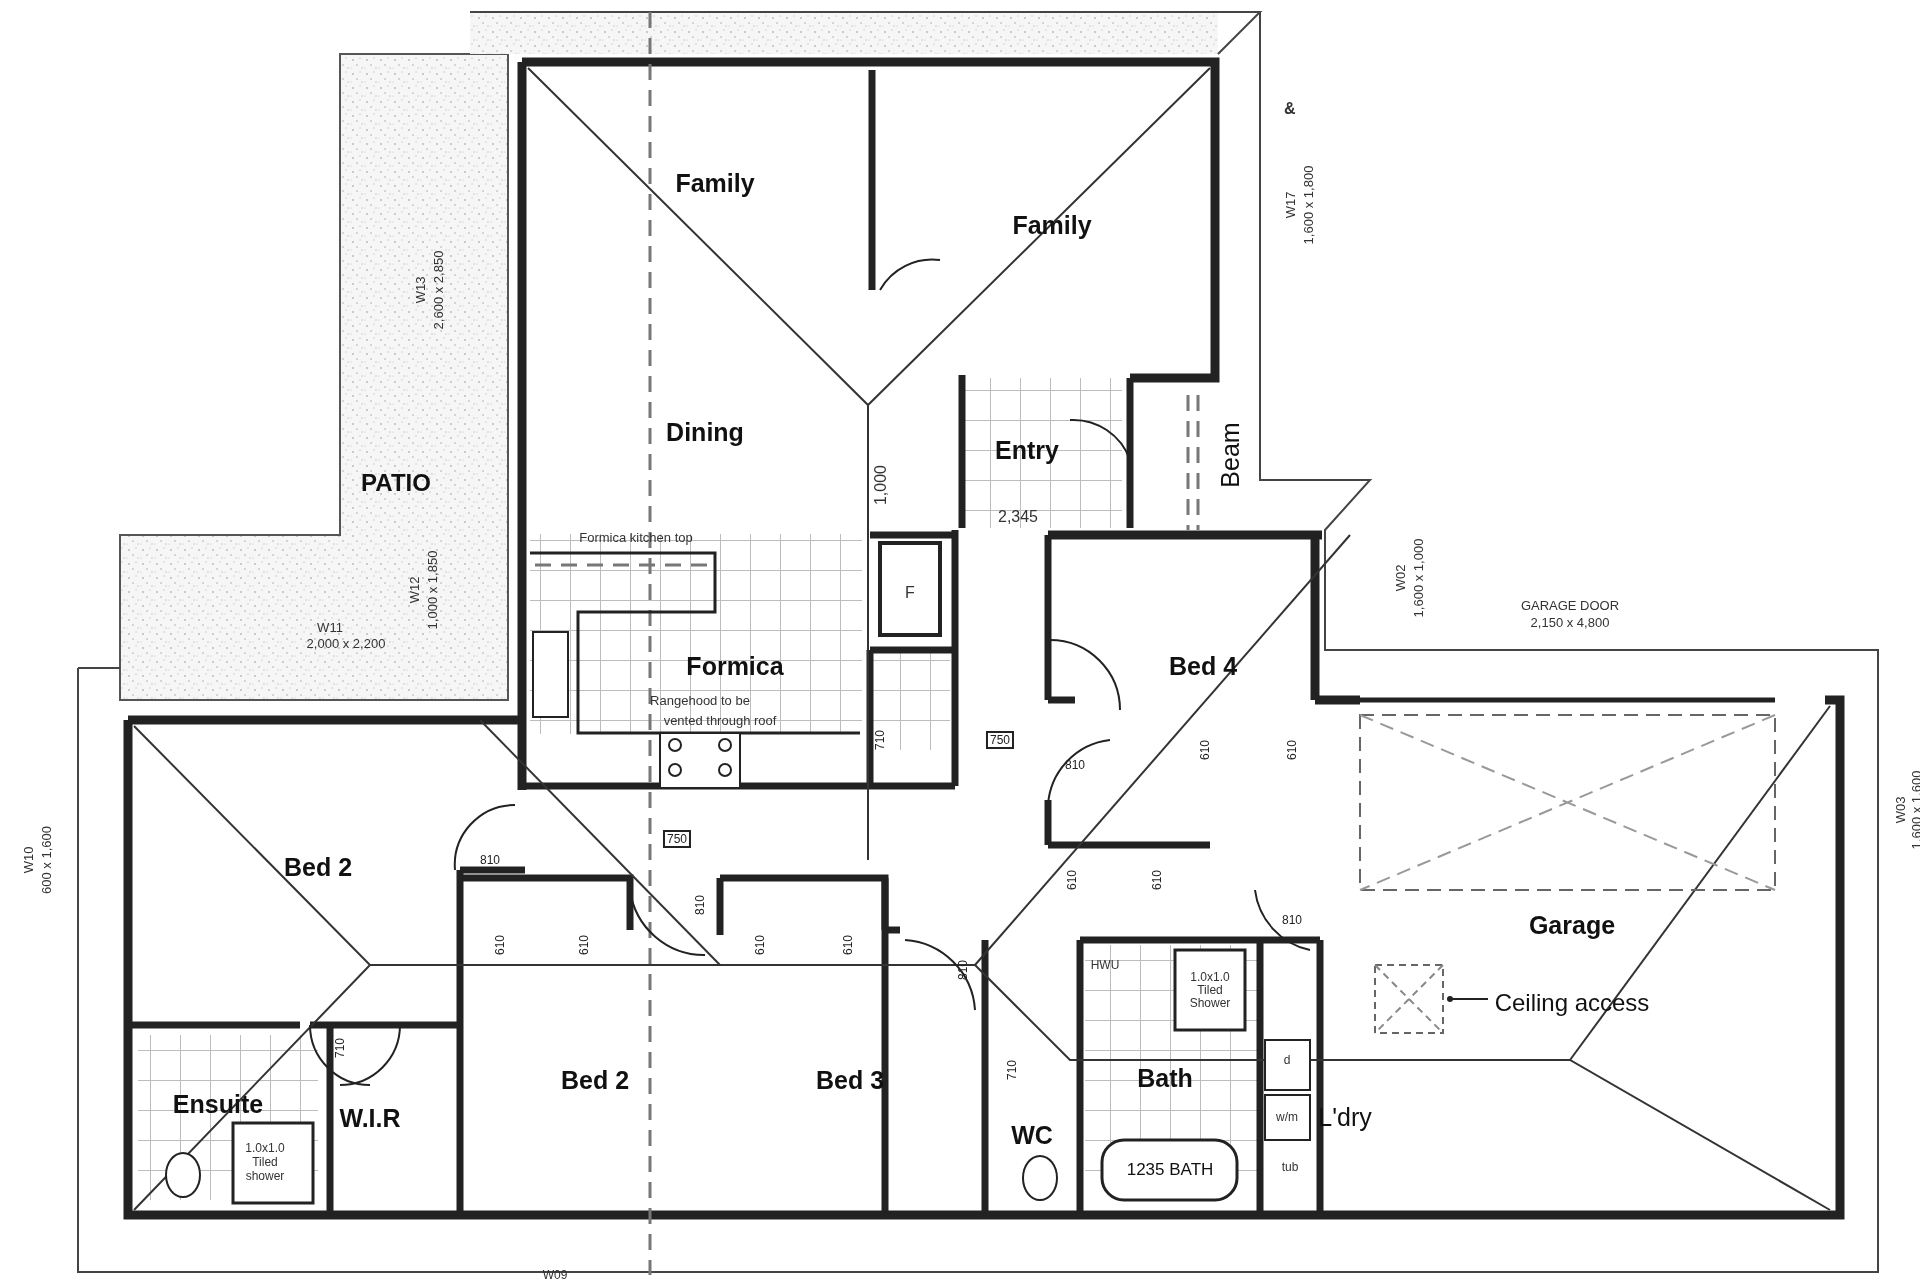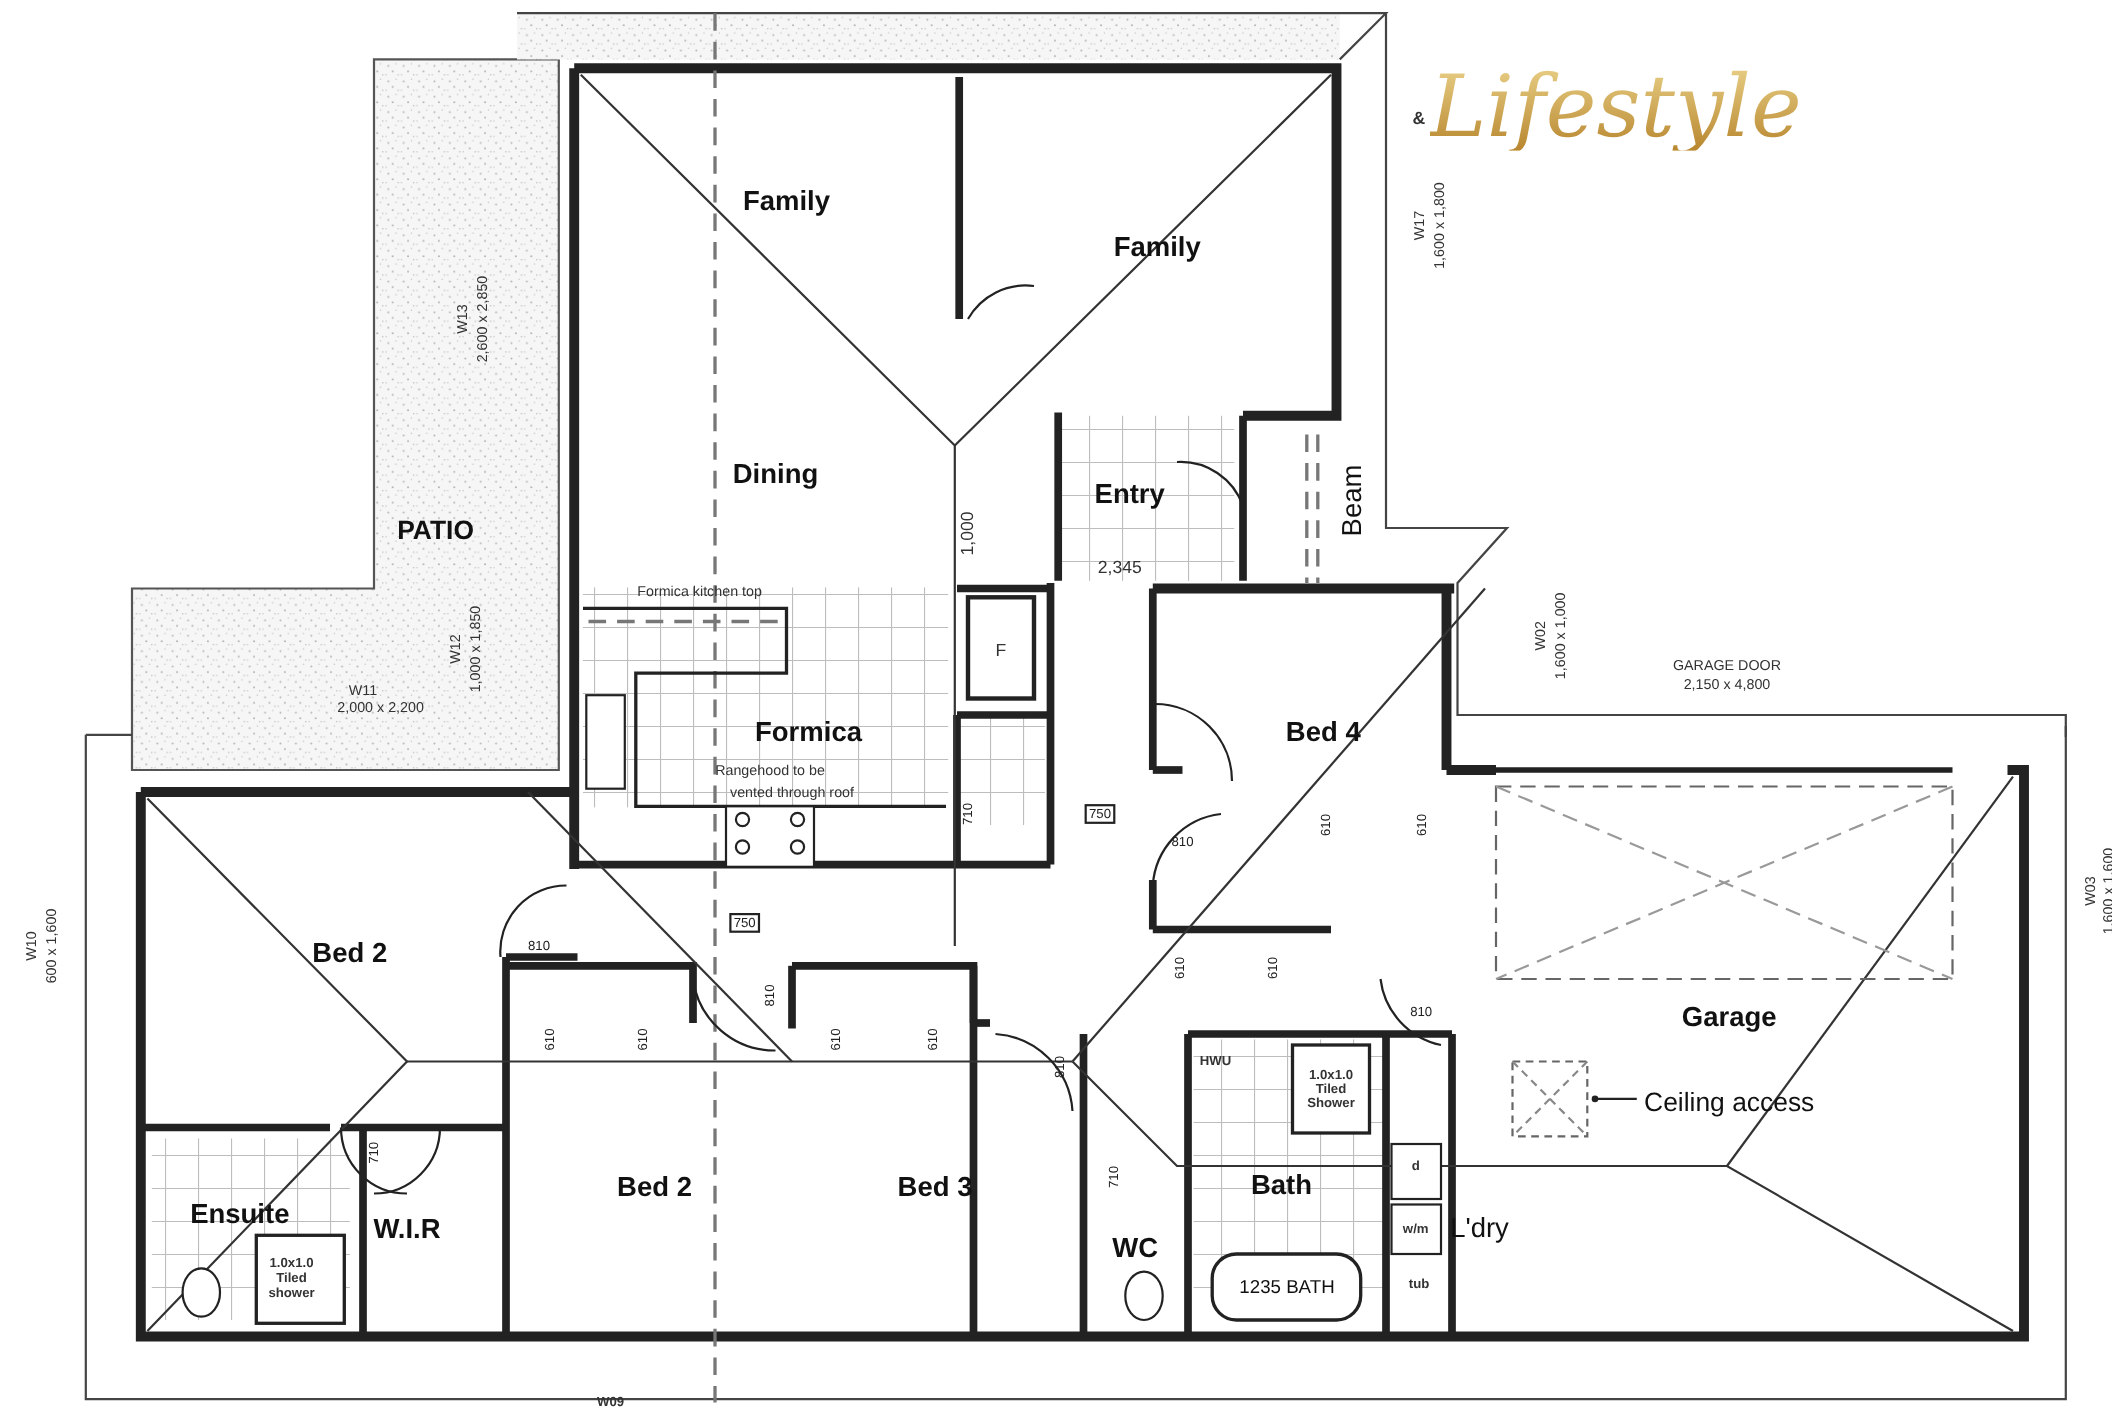--- a/index.html
+++ b/index.html
@@ -1,21 +1,21 @@
 <!DOCTYPE html>
 <html><head>
 <meta charset="utf-8">
 <style>
   html,body{margin:0;padding:0;background:#fff;}
   body{width:1920px;height:1280px;position:relative;overflow:hidden;font-family:"Liberation Sans",sans-serif;color:#111;}
   svg.plan{position:absolute;left:0;top:0;width:1920px;height:1280px;}
   .lbl{position:absolute;font-family:"Liberation Sans",sans-serif;font-weight:bold;color:#111;white-space:nowrap;transform:translate(-50%,-50%);}
   .room{font-size:25px;}
   .small{font-size:13px;font-weight:normal;color:#333;text-align:center;line-height:15px;}
-  .tiny{font-size:12px;font-weight:bold;color:#333;text-align:left;line-height:13px;}
+  .tiny{font-size:12px;font-weight:normal;color:#333;text-align:left;line-height:13px;}
   .vert{transform:translate(-50%,-50%) rotate(-90deg);}
   .door{font-size:12px;font-weight:normal;color:#222;}
   .logo{position:absolute;left:1280px;top:48px;height:100px;display:flex;align-items:center;}
   .logo-home{font-family:"Liberation Sans",sans-serif;font-weight:bold;font-size:82px;letter-spacing:1px;color:#111;line-height:1;}
   .logo-amp{font-family:"Liberation Sans",sans-serif;font-size:16px;color:#333;margin:22px 4px 0 4px;font-weight:bold;}
   .logo-life{font-family:"DejaVu Serif",serif;font-style:italic;font-size:78px;color:#c9a24a;line-height:1;background:linear-gradient(180deg,#e8cf86,#b8862e);-webkit-background-clip:text;background-clip:text;-webkit-text-fill-color:transparent;}
   .patio-lbl{font-size:24px;font-weight:bold;}
   .callout{font-size:24px;font-weight:normal;}
 </style>
 </head>
@@ -147,21 +147,20 @@
     <path d="M1255 890 A70 70 0 0 0 1310 950"></path>
     <path d="M1130 460 A60 60 0 0 0 1070 420"></path>
     <path d="M880 290 A60 60 0 0 1 940 260"></path>
     <path d="M310 1025 A60 60 0 0 0 370 1085"></path>
     <path d="M400 1025 A60 60 0 0 1 340 1085"></path>
   </g>
 </svg>
 
 <div class="logo">
   <span class="logo-amp">&amp;</span>
-  <span class="logo-life">Lifestyle</span>
 </div>
 
 <div class="lbl room" style="left:715px;top:183px">Family</div>
 <div class="lbl room" style="left:1052px;top:225px">Family</div>
 <div class="lbl room" style="left:705px;top:432px">Dining</div>
 <div class="lbl room" style="left:1027px;top:450px">Entry</div>
 <div class="lbl room" style="left:735px;top:666px">Formica</div>
 <div class="lbl patio-lbl" style="left:396px;top:483px">PATIO</div>
 <div class="lbl room" style="left:1203px;top:666px">Bed 4</div>
 <div class="lbl room" style="left:318px;top:867px">Bed 2</div>

